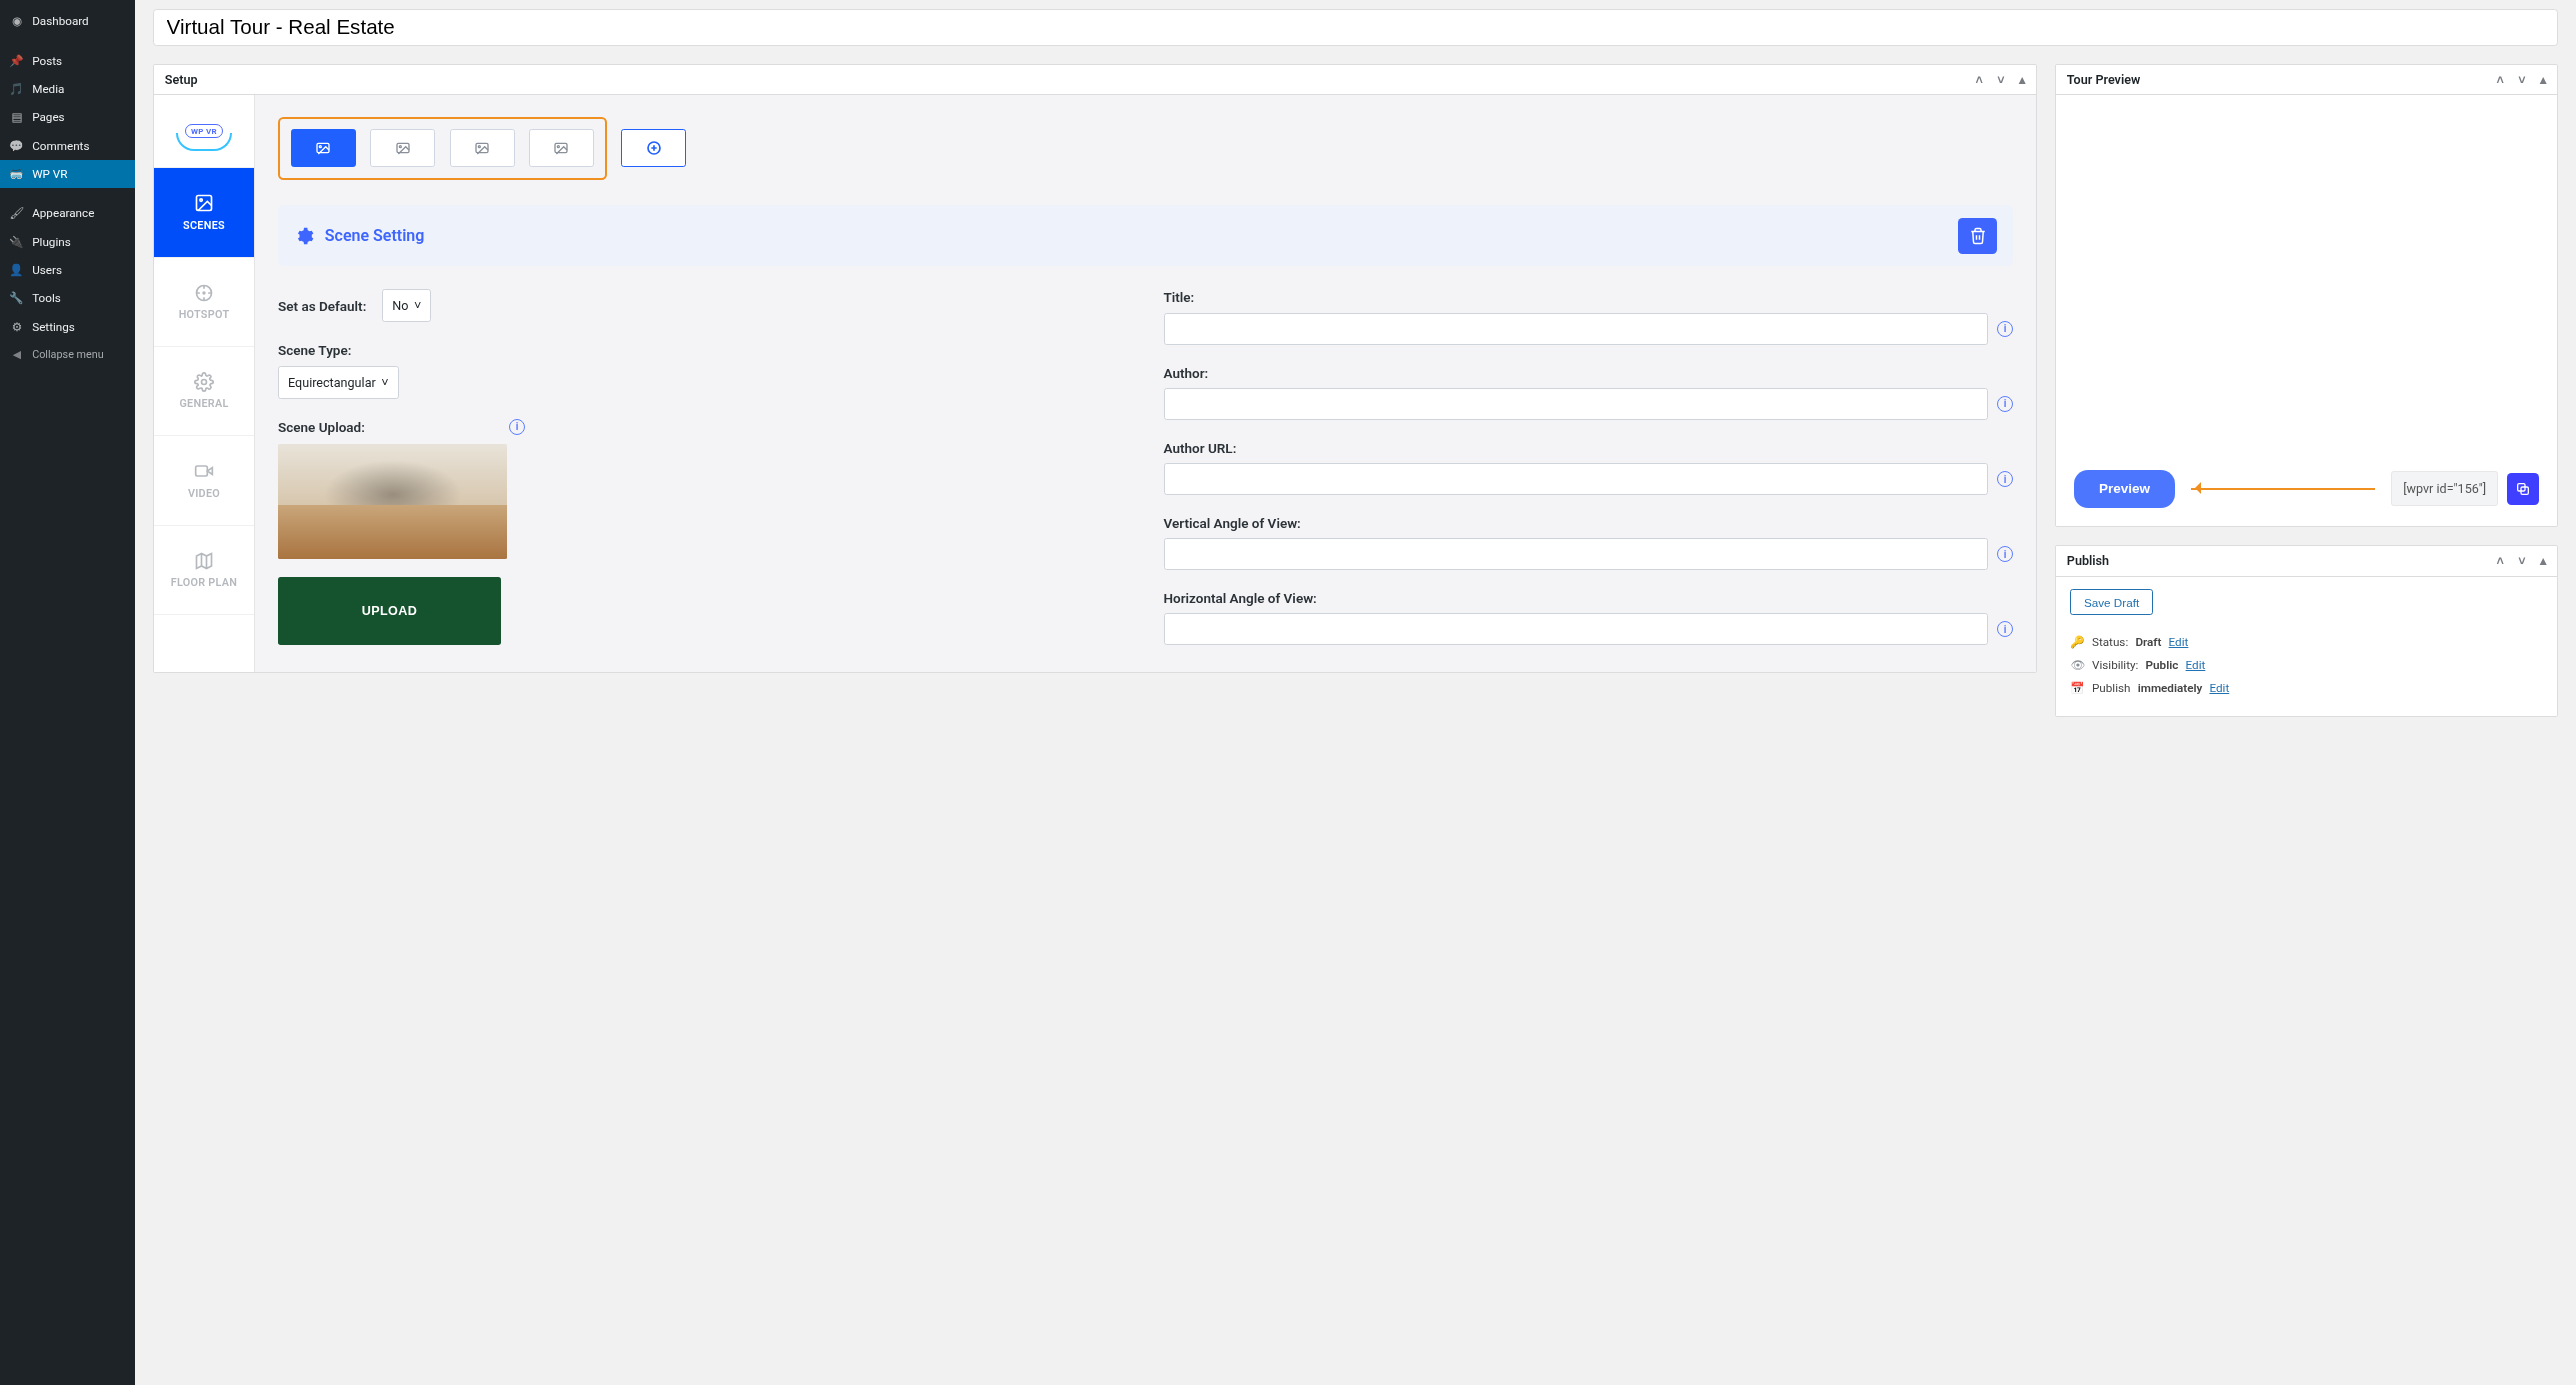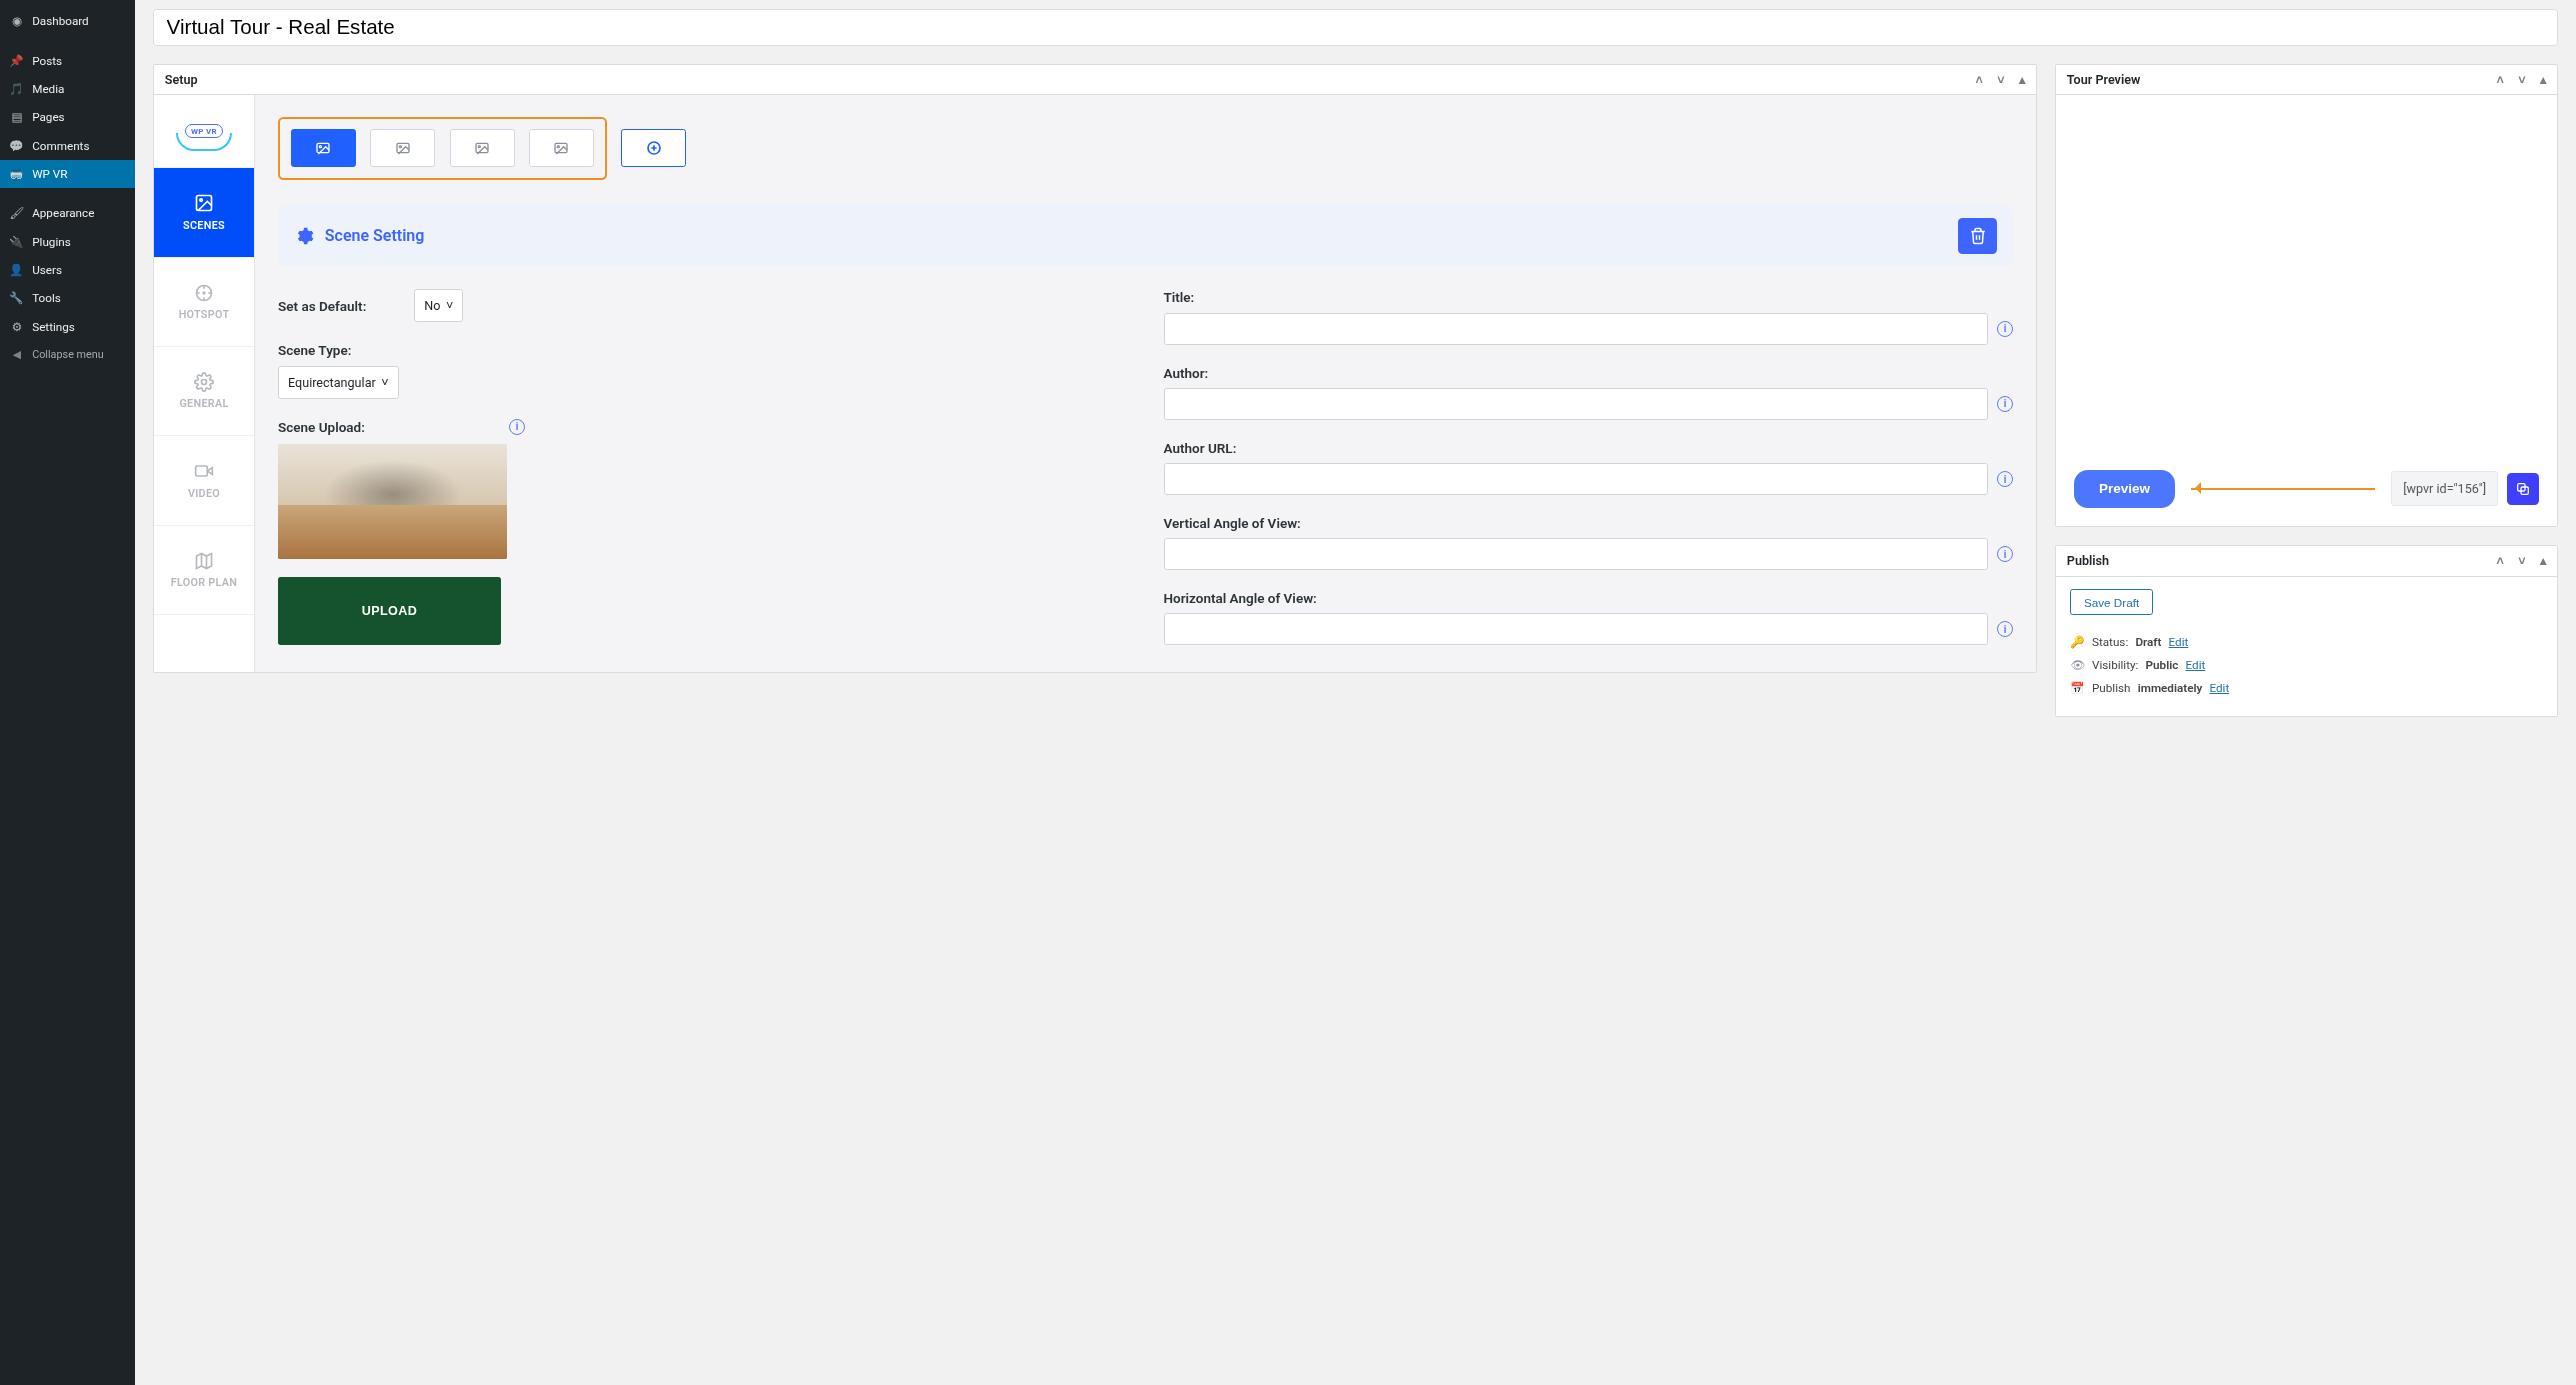--- a/index.html
+++ b/index.html
@@ -130,21 +130,21 @@
 .thumb.add { border:1.3px solid #1f60ff; color:#1f60ff; }
 .thumb svg { width:16px;height:16px; }
 .scene-setting-bar{
   display:flex;align-items:center;justify-content:space-between;
   background:#eef2fb;border-radius:5.4px;padding:12.6px 16px;margin-bottom:23px;
 }
 .scene-setting-bar .lbl{display:flex;align-items:center;gap:10.8px;color:#3e66ff;font-size:16px;font-weight:600}
 .trash-btn{background:#3e66ff;color:#fff;border:none;border-radius:4.5px;width:39px;height:36px;display:flex;align-items:center;justify-content:center;cursor:pointer}
 .form-grid{display:grid;grid-template-columns:1fr 1fr;gap:23px 36px}
 .fld label{display:block;font-weight:600;font-size:13.5px;margin-bottom:7.2px;color:#2c3338}
-.inline-fld{display:flex;align-items:center;gap:48px}
+.inline-fld{display:flex;align-items:center;gap:16px}
 .inline-fld label{margin-bottom:0}
 .select, .text-in{
   border:0.9px solid #cfd4db;border-radius:2.7px;background:#fff;padding:8px 9px;font-size:12.6px;
 }
 .select{cursor:pointer;display:inline-flex;align-items:flex-start;gap:5.4px}
 .text-in{width:100%}
 .with-info{display:flex;align-items:center;gap:9px}
 .with-info .text-in{flex:1}
 .info-ico{width:16px;height:16px;border:1.8px solid #5b7cff;border-radius:50%;color:#5b7cff;font-size:10px;font-weight:700;display:flex;align-items:center;justify-content:center;cursor:pointer;flex-shrink:0}
 .scene-prev{width:229px;height:115px;border-radius:1.8px;overflow:hidden;position:relative;background:linear-gradient(180deg,#e8e3d9,#d5c3a8 60%,#b88b55)}

